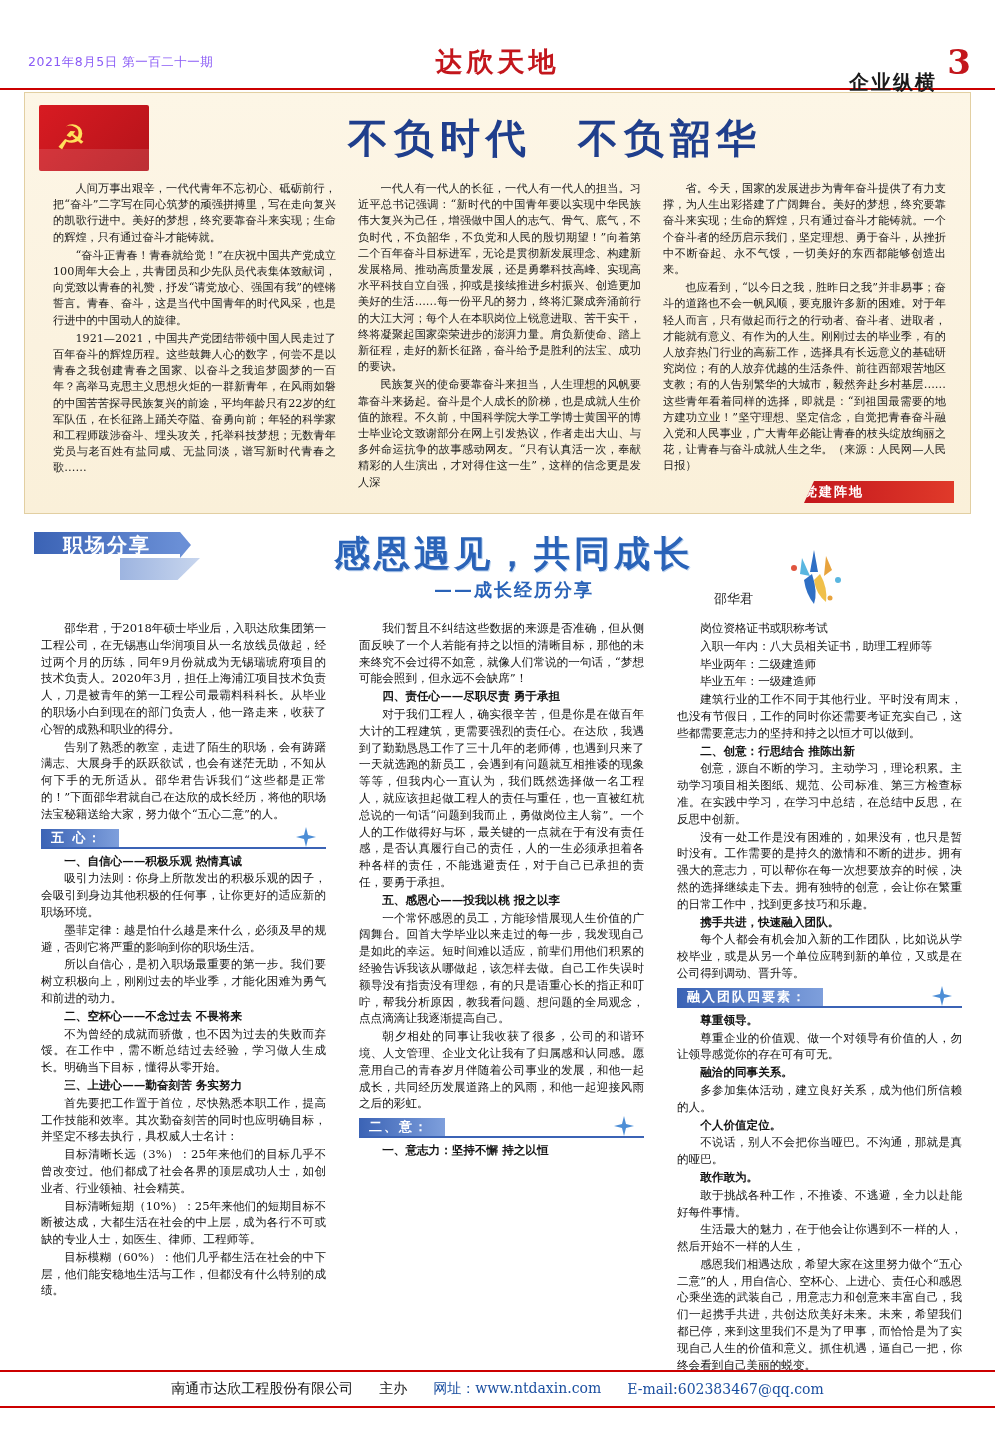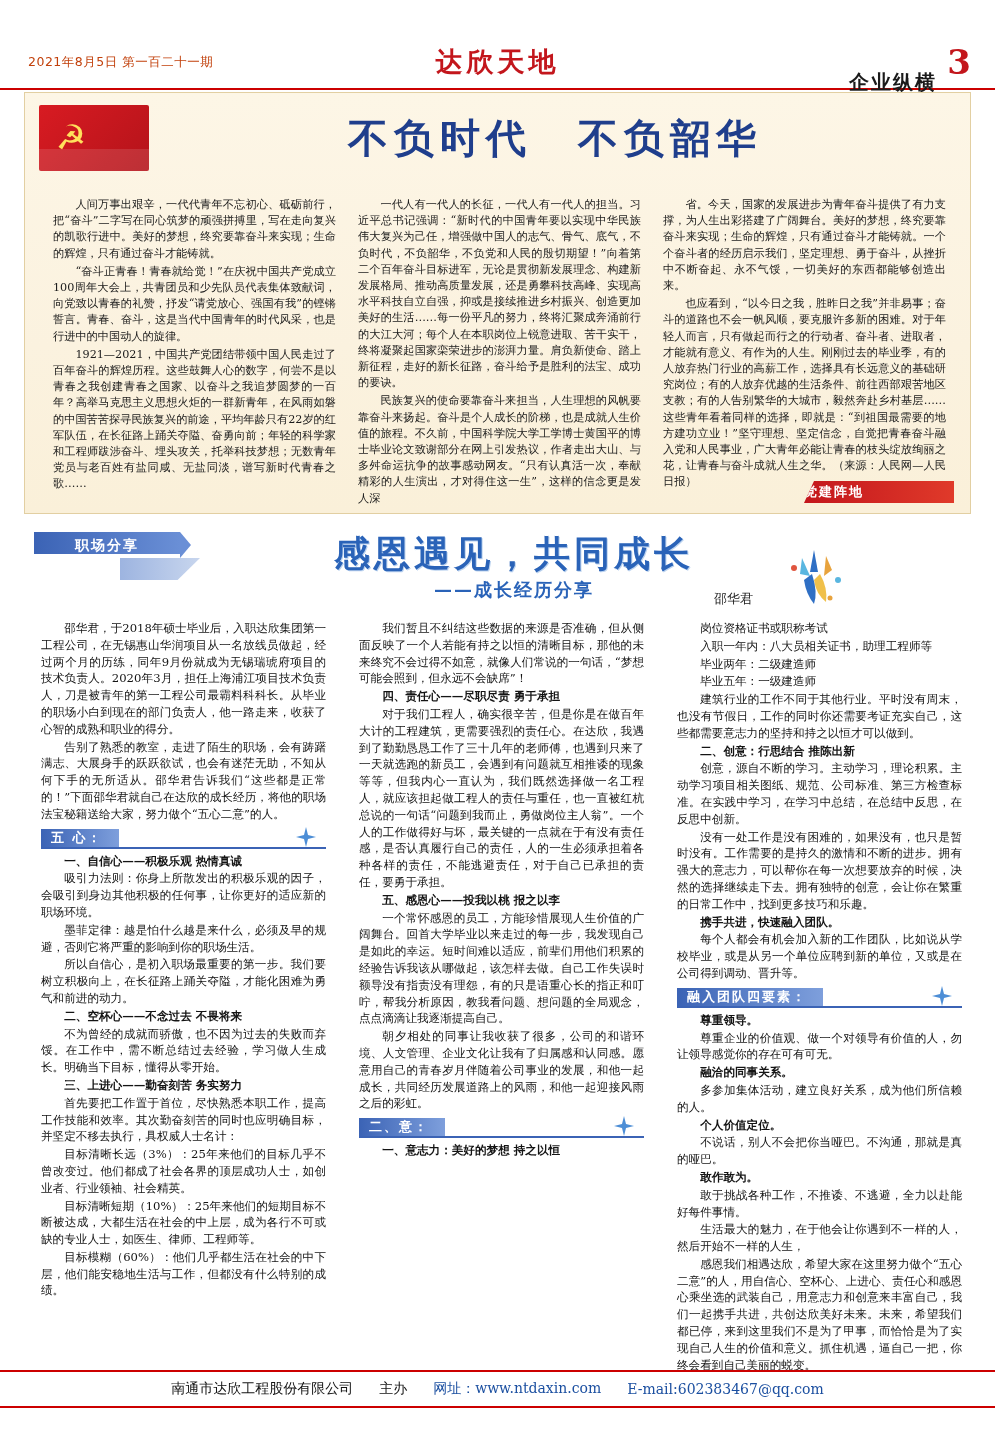--- a/index.html
+++ b/index.html
@@ -13,21 +13,21 @@
   }
   .page{position:relative;width:995px;height:1434px;box-sizing:border-box;}
 
   
   .masthead{
     position:absolute;left:0;top:42px;width:995px;height:46px;
     border-bottom:2px solid #c00;
   }
   .mh-date{
     position:absolute;left:28px;top:12px;
-    font-size:12.5px;color:#c2410c;letter-spacing:.5px;
+    font-size:12.5px;color:#8b5cf6;letter-spacing:.5px;
     font-family:"DejaVu Sans","Liberation Sans",sans-serif;
   }
   .mh-title{
     position:absolute;left:0;right:0;top:2px;text-align:center;
     font-size:27px;font-weight:bold;color:#c3161c;
     font-family:Liberation Serif, serif;
     letter-spacing:4px;
   }
   .mh-right{
     position:absolute;right:58px;top:8px;
@@ -69,21 +69,21 @@
     font-size:40px;font-weight:bold;letter-spacing:6px;
     color:#1f3e8c;
     line-height:62px;
     white-space:nowrap;
   }
   .headline span{display:inline-block;}
   .headline .h2{margin-left:46px;}
 
   .cols{
     position:absolute;left:28px;top:88px;width:893px;height:318px;
-    display:flex;gap:22px;margin-top:16px;
+    display:flex;gap:22px;
   }
   .col{
     width:283px;
     font-family:"DejaVu Serif","Liberation Serif",serif;
     font-size:11.2px;line-height:16.2px;
     color:#1a1a1a;text-align:justify;
   }
   .col p{margin:0 0 2px 0;text-indent:2em;}
 
   .party-badge{
@@ -96,21 +96,21 @@
     clip-path:polygon(10px 0,100% 0,100% 100%,0 100%);
   }
 
   
   .sec2{
     position:absolute;left:24px;top:524px;width:947px;height:850px;
   }
   .tag-ribbon{
     position:absolute;left:10px;top:8px;width:146px;height:22px;
     background:linear-gradient(90deg,#3b63b5,#6a8fd6);
-    color:#fff;font-size:14px;font-weight:bold;letter-spacing:2px;
+    color:#fff;font-size:20px;font-weight:bold;letter-spacing:2px;
     text-align:center;line-height:26px;
     font-family:"DejaVu Serif","Liberation Serif",serif;
   }
   .tag-ribbon:after{
     content:"";position:absolute;right:-11px;top:0;
     border-left:11px solid #6a8fd6;border-top:13px solid transparent;border-bottom:13px solid transparent;
   }
   .ribbon-tail{
     position:absolute;left:96px;top:34px;width:80px;height:22px;
     background:linear-gradient(90deg,#9db4e0,#c8d6ee);
@@ -247,21 +247,21 @@
             <svg width="22" height="20" viewBox="0 0 22 20">
                 <path d="M10 0 L12 8 L20 10 L12 12 L10 20 L8 12 L0 10 L8 8 Z" fill="#4d8ed6"></path>
               </svg>
           </span>
           <span class="line"></span>
         </div>
 
         <p class="sub">一、自信心——积极乐观  热情真诚</p>
         <p>吸引力法则：你身上所散发出的积极乐观的因子，会吸引到身边其他积极的任何事，让你更好的适应新的职场环境。</p>
         <p>墨菲定律：越是怕什么越是来什么，必须及早的规避，否则它将严重的影响到你的职场生活。</p>
-        <p>所以自信心，是初入职场最重要的第一步。我们要树立积极向上，在长征路上踊关夺隘，才能化困难为勇气和前进的动力。</p>
+        <p>所以自信心，是初入职场最重要的第一步。我们要树立积极向上，刚刚过去的毕业季，才能化困难为勇气和前进的动力。</p>
         <p class="sub">二、空杯心——不念过去  不畏将来</p>
         <p>不为曾经的成就而骄傲，也不因为过去的失败而弃馁。在工作中，需不断总结过去经验，学习做人生成长。明确当下目标，懂得从零开始。</p>
         <p class="sub">三、上进心——勤奋刻苦  务实努力</p>
         <p>首先要把工作置于首位，尽快熟悉本职工作，提高工作技能和效率。其次勤奋刻苦的同时也应明确目标，并坚定不移去执行，具权威人士名计：</p>
         <p>目标清晰长远（3%）：25年来他们的目标几乎不曾改变过。他们都成了社会各界的顶层成功人士，如创业者、行业领袖、社会精英。</p>
         <p>目标清晰短期（10%）：25年来他们的短期目标不断被达成，大都生活在社会的中上层，成为各行不可或缺的专业人士，如医生、律师、工程师等。</p>
         <p>目标模糊（60%）：他们几乎都生活在社会的中下层，他们能安稳地生活与工作，但都没有什么特别的成绩。</p>
       </div>
 
       <div class="bcol">
@@ -274,21 +274,21 @@
 
         <div class="blue-bar">
           <span class="lbl">二、意：</span>
           <span class="spark">
             <svg width="22" height="20" viewBox="0 0 22 20">
                 <path d="M10 0 L12 8 L20 10 L12 12 L10 20 L8 12 L0 10 L8 8 Z" fill="#4d8ed6"></path>
               </svg>
           </span>
           <span class="line"></span>
         </div>
-        <p class="sub">一、意志力：美好的梦想  持之以恒</p>
+        <p class="sub">一、意志力：坚持不懈  持之以恒</p>
       </div>
 
       <div class="bcol">
         <p>岗位资格证书或职称考试</p>
         <p>入职一年内：八大员相关证书，助理工程师等</p>
         <p>毕业两年：二级建造师</p>
         <p>毕业五年：一级建造师</p>
         <p>建筑行业的工作不同于其他行业。平时没有周末，也没有节假日，工作的同时你还需要考证充实自己，这些都需要意志力的坚持和持之以恒才可以做到。</p>
         <p class="sub">二、创意：行思结合  推陈出新</p>
         <p>创意，源自不断的学习。主动学习，理论积累。主动学习项目相关图纸、规范、公司标准、第三方检查标准。在实践中学习，在学习中总结，在总结中反思，在反思中创新。</p>

